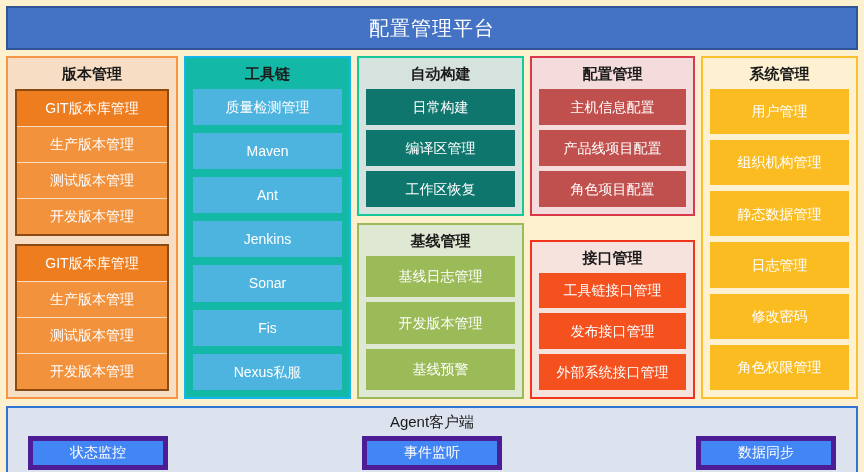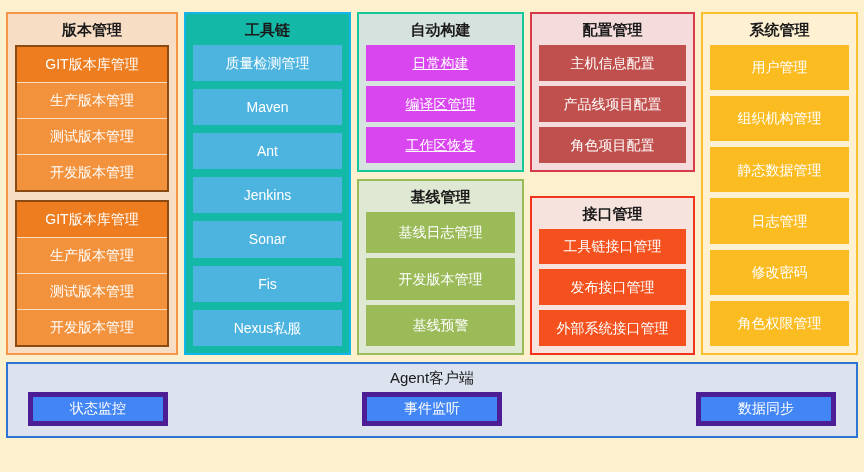--- a/index.html
+++ b/index.html
@@ -121,21 +121,21 @@
     background: #4db4e0;
   }
 
   
   .p-auto {
     background: #d6e2dd;
     border-color: #16c79a;
     flex: 0 0 160px;
   }
   .p-auto .items { gap: 5px; }
-  .p-auto .item { flex: 1 1 0; background: #d946ef; text-decoration: underline; }
+  .p-auto .item { flex: 1 1 0; background: #0f766e; }
 
   
   .p-base {
     background: #dfe8d2;
     border-color: #9bbb59;
     flex: 1 1 auto;
   }
   .p-base .items { gap: 5px; }
   .p-base .item { flex: 1 1 0; background: #9bbb59; }
 
@@ -200,20 +200,23 @@
     display: flex;
     align-items: center;
     justify-content: center;
   }
 </style>
 </head>
 <body>
 
 <div id="page">
 
+  <div class="titlebar">
+    <span>配置管理平台</span>
+  </div>
 
   <div class="midrow">
 
     <div class="col col-version">
       <div class="panel p-version">
         <div class="panel-title">版本管理</div>
         <div class="ver-group">
           <div class="item lead">GIT版本库管理</div>
           <div class="item">生产版本管理</div>
           <div class="item">测试版本管理</div>

